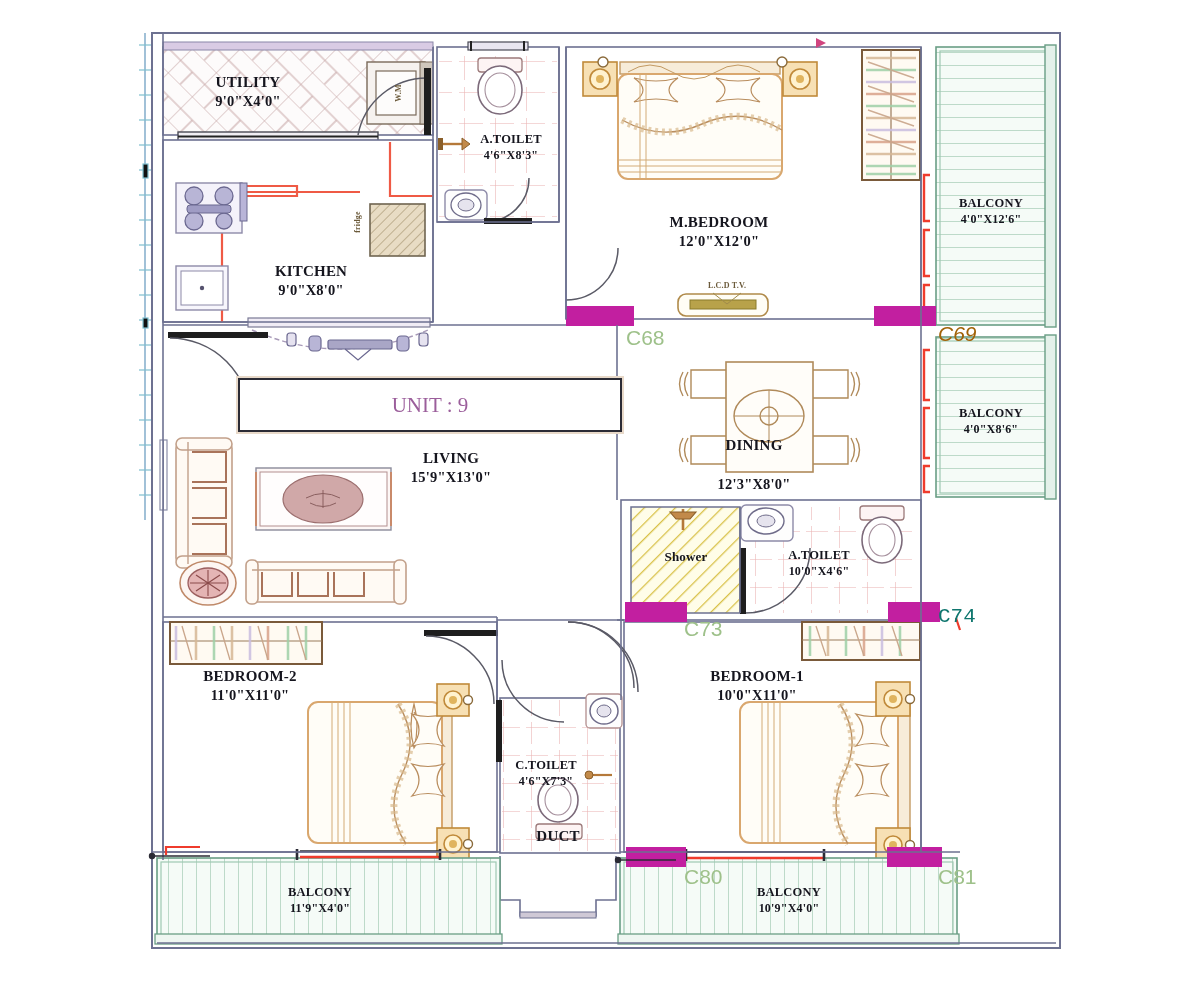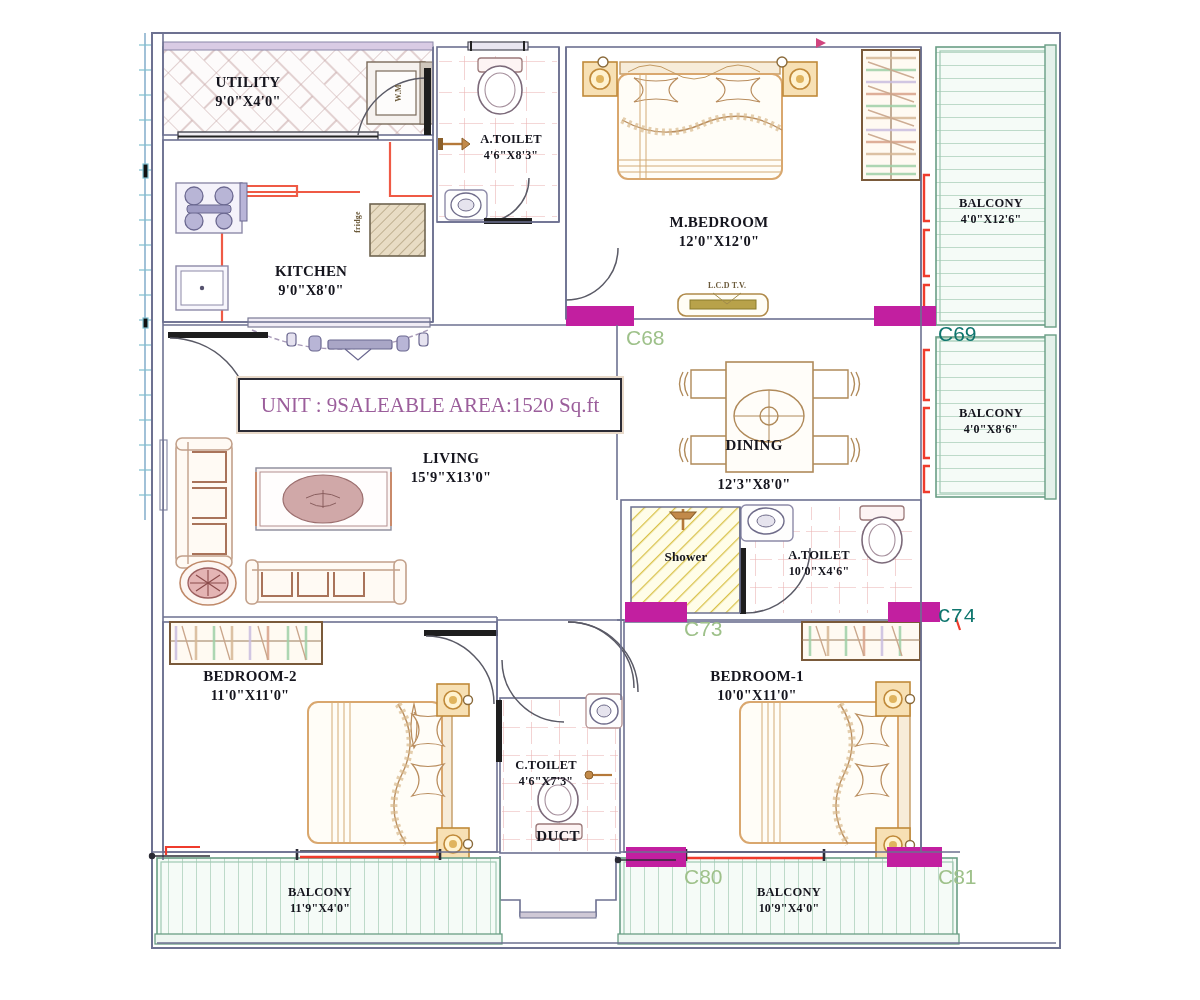--- a/index.html
+++ b/index.html
@@ -527,21 +527,20 @@
   <g stroke="#2b2b35" stroke-width="1.4">
     <line x1="150" y1="856" x2="210" y2="856"></line>
     <circle cx="152" cy="856" r="2.5" fill="#2b2b35"></circle>
     <line x1="616" y1="860" x2="676" y2="860"></line>
     <circle cx="618" cy="860" r="2.5" fill="#2b2b35"></circle>
   </g>
 </svg>
 
 <div class="unitbox">
   <div class="unit-t">UNIT : 9</div>
-  <div class="unit-a">SALEABLE AREA:1520 Sq.ft</div>
 </div>
 
 <div id="room-labels">
       <div class="lbl rm-name" style="left: 248px; top: 82px; text-align: right;">UTILITY</div>
       <div class="lbl rm-dim" style="left: 248px; top: 101px;">9'0"X4'0"</div>
       <div class="lbl rm-small" style="left: 511px; top: 139px;">A.TOILET</div>
       <div class="lbl rm-small-d" style="left: 511px; top: 155px;">4'6"X8'3"</div>
       <div class="lbl rm-name" style="left: 311px; top: 271px;">KITCHEN</div>
       <div class="lbl rm-dim" style="left: 311px; top: 290px;">9'0"X8'0"</div>
       <div class="lbl rm-name" style="left: 719px; top: 222px;">M.BEDROOM</div>
@@ -571,20 +570,20 @@
       <div class="lbl rm-name" style="left: 558px; top: 836px;">DUCT</div>
       <div class="lbl shower-lbl" style="left: 686px; top: 557px;">Shower</div>
     </div>
 <div id="tiny-labels">
       <div class="lbl tiny" style="left: 727px; top: 285px; color: rgb(107, 90, 58);">L.C.D T.V.</div>
       <div class="lbl tiny" style="left: 357px; top: 222px; color: rgb(107, 90, 58); transform: translate(-50%, -50%) rotate(-90deg);">fridge</div>
       <div class="lbl tiny" style="left: 398px; top: 93px; color: rgb(107, 90, 58); transform: translate(-50%, -50%) rotate(-90deg);">W.M</div>
     </div>
 <div id="col-labels">
       <div class="colmark" style="left: 626px; top: 338px; color: rgb(158, 193, 138);">C68</div>
-      <div class="colmark" style="left: 938px; top: 334px; color: #0f766e;">C69</div>
+      <div class="colmark" style="left: 938px; top: 334px; color: #a16207; font-style: italic;">C69</div>
       <div class="colmark" style="left: 684px; top: 629px; color: rgb(158, 193, 138);">C73</div>
       <div class="colmark" style="left: 938px; top: 616px; color: #0f766e; font-family: Liberation Mono, monospace;">C74</div>
       <div class="colmark" style="left: 684px; top: 877px; color: rgb(158, 193, 138);">C80</div>
       <div class="colmark" style="left: 938px; top: 877px; color: rgb(158, 193, 138);">C81</div>
     </div>
 
 </div>
 
 </body></html>

